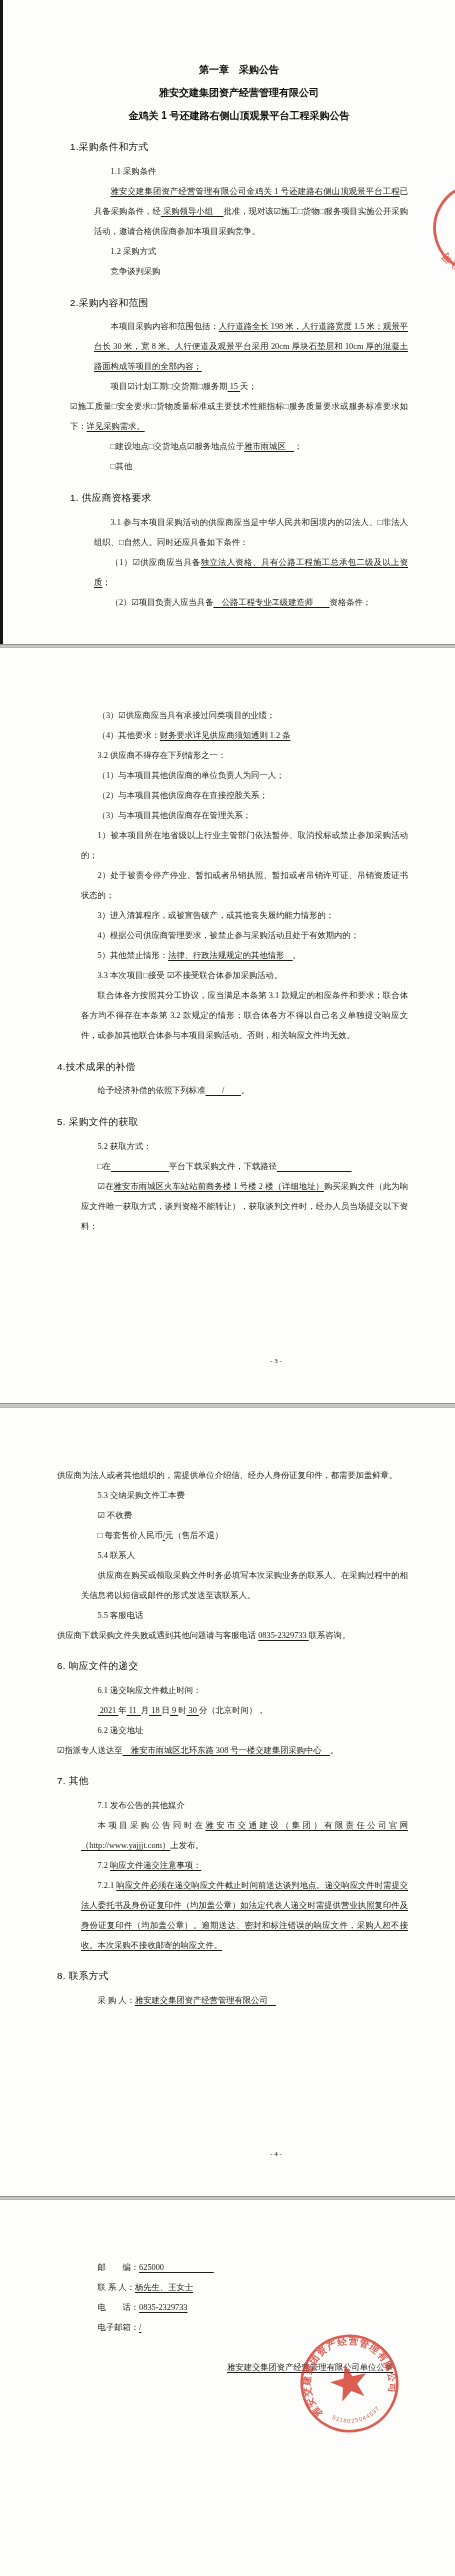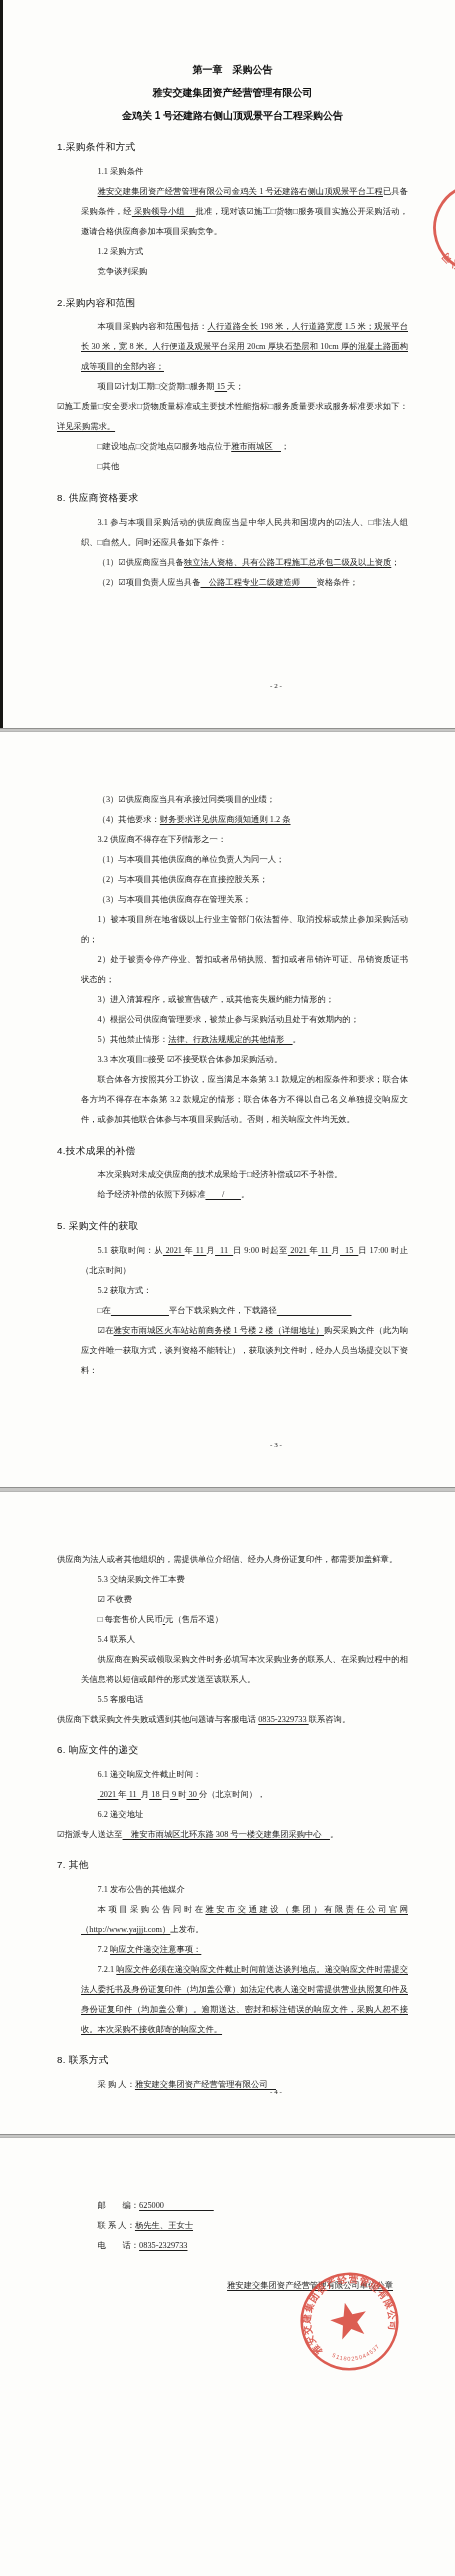--- a/index.html
+++ b/index.html
@@ -3,23 +3,23 @@
 <meta charset="utf-8">
 <title>Document</title>
 <style>
   html,body{margin:0;padding:0;}
   body{width:455px;background:#a8a8a6;}
   .doc{position:relative;width:455px;}
   .page{
     position:relative;width:455px;background:#fdfdfb;overflow:hidden;
     box-sizing:border-box;
   }
-  .page1{height:728px;}
+  .page1{height:644px;padding-left:13px;}
   .page2{height:755px;}
-  .page3{height:642px;}
+  .page3{height:788px;}
   .page4{height:639px;}
   .gap{height:2.3px;background:#c6c6c4;border-top:0.6px solid #90908e;border-bottom:0.6px solid #b5b5b3;}
   .content{
     padding:58px 47px 0 57px;
     font-family:"Liberation Serif","DejaVu Serif",serif;
     font-size:8.3px;line-height:20px;color:#1c1c1c;
   }
   .ln{margin:0;}
   .ind{text-indent:2em;margin-left:24px;}
   .just{text-align:justify;}
@@ -61,21 +61,21 @@
         <div class="ln ind">1.1 采购条件</div>
         <div class="ln ind just"><span class="u">雅安交建集团资产经营管理有限公司金鸡关 1 号还建路右侧山顶观景平台工程</span><span>已具备采购条件，经</span><span class="u"> 采购领导小组 　</span><span>批准，现对该☑施工□货物□服务项目实施公开采购活动，邀请合格供应商参加本项目采购竞争。</span></div>
         <div class="ln ind">1.2 采购方式</div>
         <div class="ln ind">竞争谈判采购</div>
         <div class="h">2.采购内容和范围</div>
         <div class="ln ind just"><span>本项目采购内容和范围包括：</span><span class="u">人行道路全长 198 米，人行道路宽度 1.5 米；观景平台长 30 米，宽 8 米。人行便道及观景平台采用 20cm 厚块石垫层和 10cm 厚的混凝土路面构成等项目的全部内容；</span></div>
         <div class="ln ind"><span>项目☑计划工期□交货期□服务期</span><span class="u"> 15 </span><span>天；</span></div>
         <div class="ln just"><span>☑施工质量□安全要求□货物质量标准或主要技术性能指标□服务质量要求或服务标准要求如下：</span><span class="u">详见采购需求。</span></div>
         <div class="ln ind"><span>□建设地点□交货地点☑服务地点位于</span><span class="u">雅市雨城区　</span><span>；</span></div>
         <div class="ln ind">□其他</div>
-        <div class="h">8. 供应商资格要求</div>
+        <div class="h">1. 供应商资格要求</div>
         <div class="ln ind just">3.1 参与本项目采购活动的供应商应当是中华人民共和国境内的☑法人、□非法人组织、□自然人。同时还应具备如下条件：</div>
         <div class="ln ind just"><span>（1）☑供应商应当具备</span><span class="u">独立法人资格、具有公路工程施工总承包二级及以上资质</span><span>；</span></div>
         <div class="ln ind"><span>（2）☑项目负责人应当具备</span><span class="u">　公路工程专业二级建造师　　</span><span>资格条件；</span></div>
       </div>
     <svg class="edge-seal" viewBox="0 0 210 210">
       <g transform="rotate(118 105 105)" opacity="0.8">
         <circle cx="105" cy="105" r="76" fill="none" stroke="#d53a2e" stroke-width="5"></circle>
         <path id="edgeArc" d="M 46.5,144.5 A 70,70 0 1 1 163.5,144.5" fill="none"></path>
         <text font-size="16.5" font-weight="bold" fill="#d53a2e">
           <textPath href="#edgeArc" textLength="290">雅安交建集团资产经营管理有限公司</textPath>
@@ -96,24 +96,22 @@
         <div class="ln ind">（2）与本项目其他供应商存在直接控股关系；</div>
         <div class="ln ind">（3）与本项目其他供应商存在管理关系；</div>
         <div class="ln ind just">1）被本项目所在地省级以上行业主管部门依法暂停、取消投标或禁止参加采购活动的；</div>
         <div class="ln ind just">2）处于被责令停产停业、暂扣或者吊销执照、暂扣或者吊销许可证、吊销资质证书状态的；</div>
         <div class="ln ind">3）进入清算程序，或被宣告破产，或其他丧失履约能力情形的；</div>
         <div class="ln ind">4）根据公司供应商管理要求，被禁止参与采购活动且处于有效期内的；</div>
         <div class="ln ind"><span>5）其他禁止情形：</span><span class="u">法律、行政法规规定的其他情形　</span><span>。</span></div>
         <div class="ln ind">3.3 本次项目□接受 ☑不接受联合体参加采购活动。</div>
         <div class="ln ind just">联合体各方按照其分工协议，应当满足本条第 3.1 款规定的相应条件和要求；联合体各方均不得存在本条第 3.2 款规定的情形；联合体各方不得以自己名义单独提交响应文件，或参加其他联合体参与本项目采购活动。否则，相关响应文件均无效。</div>
         <div class="h">4.技术成果的补偿</div>
-        <div class="ln ind">本次采购对未成交供应商的技术成果给于□经济补偿或☑不予补偿。</div>
         <div class="ln ind"><span>给予经济补偿的依照下列标准</span><span class="u">　　/　　</span><span>。</span></div>
         <div class="h">5. 采购文件的获取</div>
-        <div class="ln ind just"><span>5.1 获取时间：从</span><span class="u"> 2021 </span><span>年</span><span class="u"> 11 </span><span>月</span><span class="u">  11  </span><span>日 9:00 时起至</span><span class="u"> 2021 </span><span>年</span><span class="u"> 11 </span><span>月</span><span class="u">  15  </span><span>日 17:00 时止（北京时间）</span></div>
         <div class="ln ind">5.2 获取方式：</div>
         <div class="ln ind"><span>□在</span><span class="u">　　　　　　　</span><span>平台下载采购文件，下载路径</span><span class="u">　　　　　　　　　</span></div>
         <div class="ln ind just"><span>☑在</span><span class="u">雅安市雨城区火车站站前商务楼 1 号楼 2 楼（详细地址）</span><span>购买采购文件（此为响应文件唯一获取方式，谈判资格不能转让），获取谈判文件时，经办人员当场提交以下资料：</span></div>
       </div>
     <div class="footer">- 3 -</div>
   </section>
 
   <div class="gap"></div>
 
   <section class="page page3">
@@ -142,20 +140,21 @@
     <div class="footer">- 4 -</div>
   </section>
 
   <div class="gap"></div>
 
   <section class="page page4">
     <div class="content">
         <div class="ln ind"><span>邮　　编：</span><span class="u">625000　　　　　　</span></div>
         <div class="ln ind"><span>联 系 人：</span><span class="u">杨先生、王女士</span></div>
         <div class="ln ind"><span>电　　话：</span><span class="u">0835-2329733</span></div>
+        <div class="ln ind"><span>电子邮箱：</span><span class="u">/</span></div>
         <div class="ln right mt2 pr26"><span class="u">雅安建交集团资产经营管理有限公司单位公章</span></div>
       </div>
     <svg class="seal" viewBox="0 0 206 206">
       <g transform="rotate(-14 103 103)" opacity="0.82">
         <circle cx="103" cy="103" r="84" fill="none" stroke="#d53a2e" stroke-width="4.5"></circle>
         <polygon points="103,69 111,92 135.3,92.5 115.9,107.2 123,130.5 103,116.6 83,130.5 90.1,107.2 70.7,92.5 95,92" fill="#d53a2e"></polygon>
         <path id="sealArcTop" d="M 44.5,142.5 A 70,70 0 1 1 161.5,142.5" fill="none"></path>
         <text font-size="16.5" font-weight="bold" fill="#d53a2e">
           <textPath href="#sealArcTop" textLength="292">雅安交建集团资产经营管理有限公司</textPath>
         </text>

